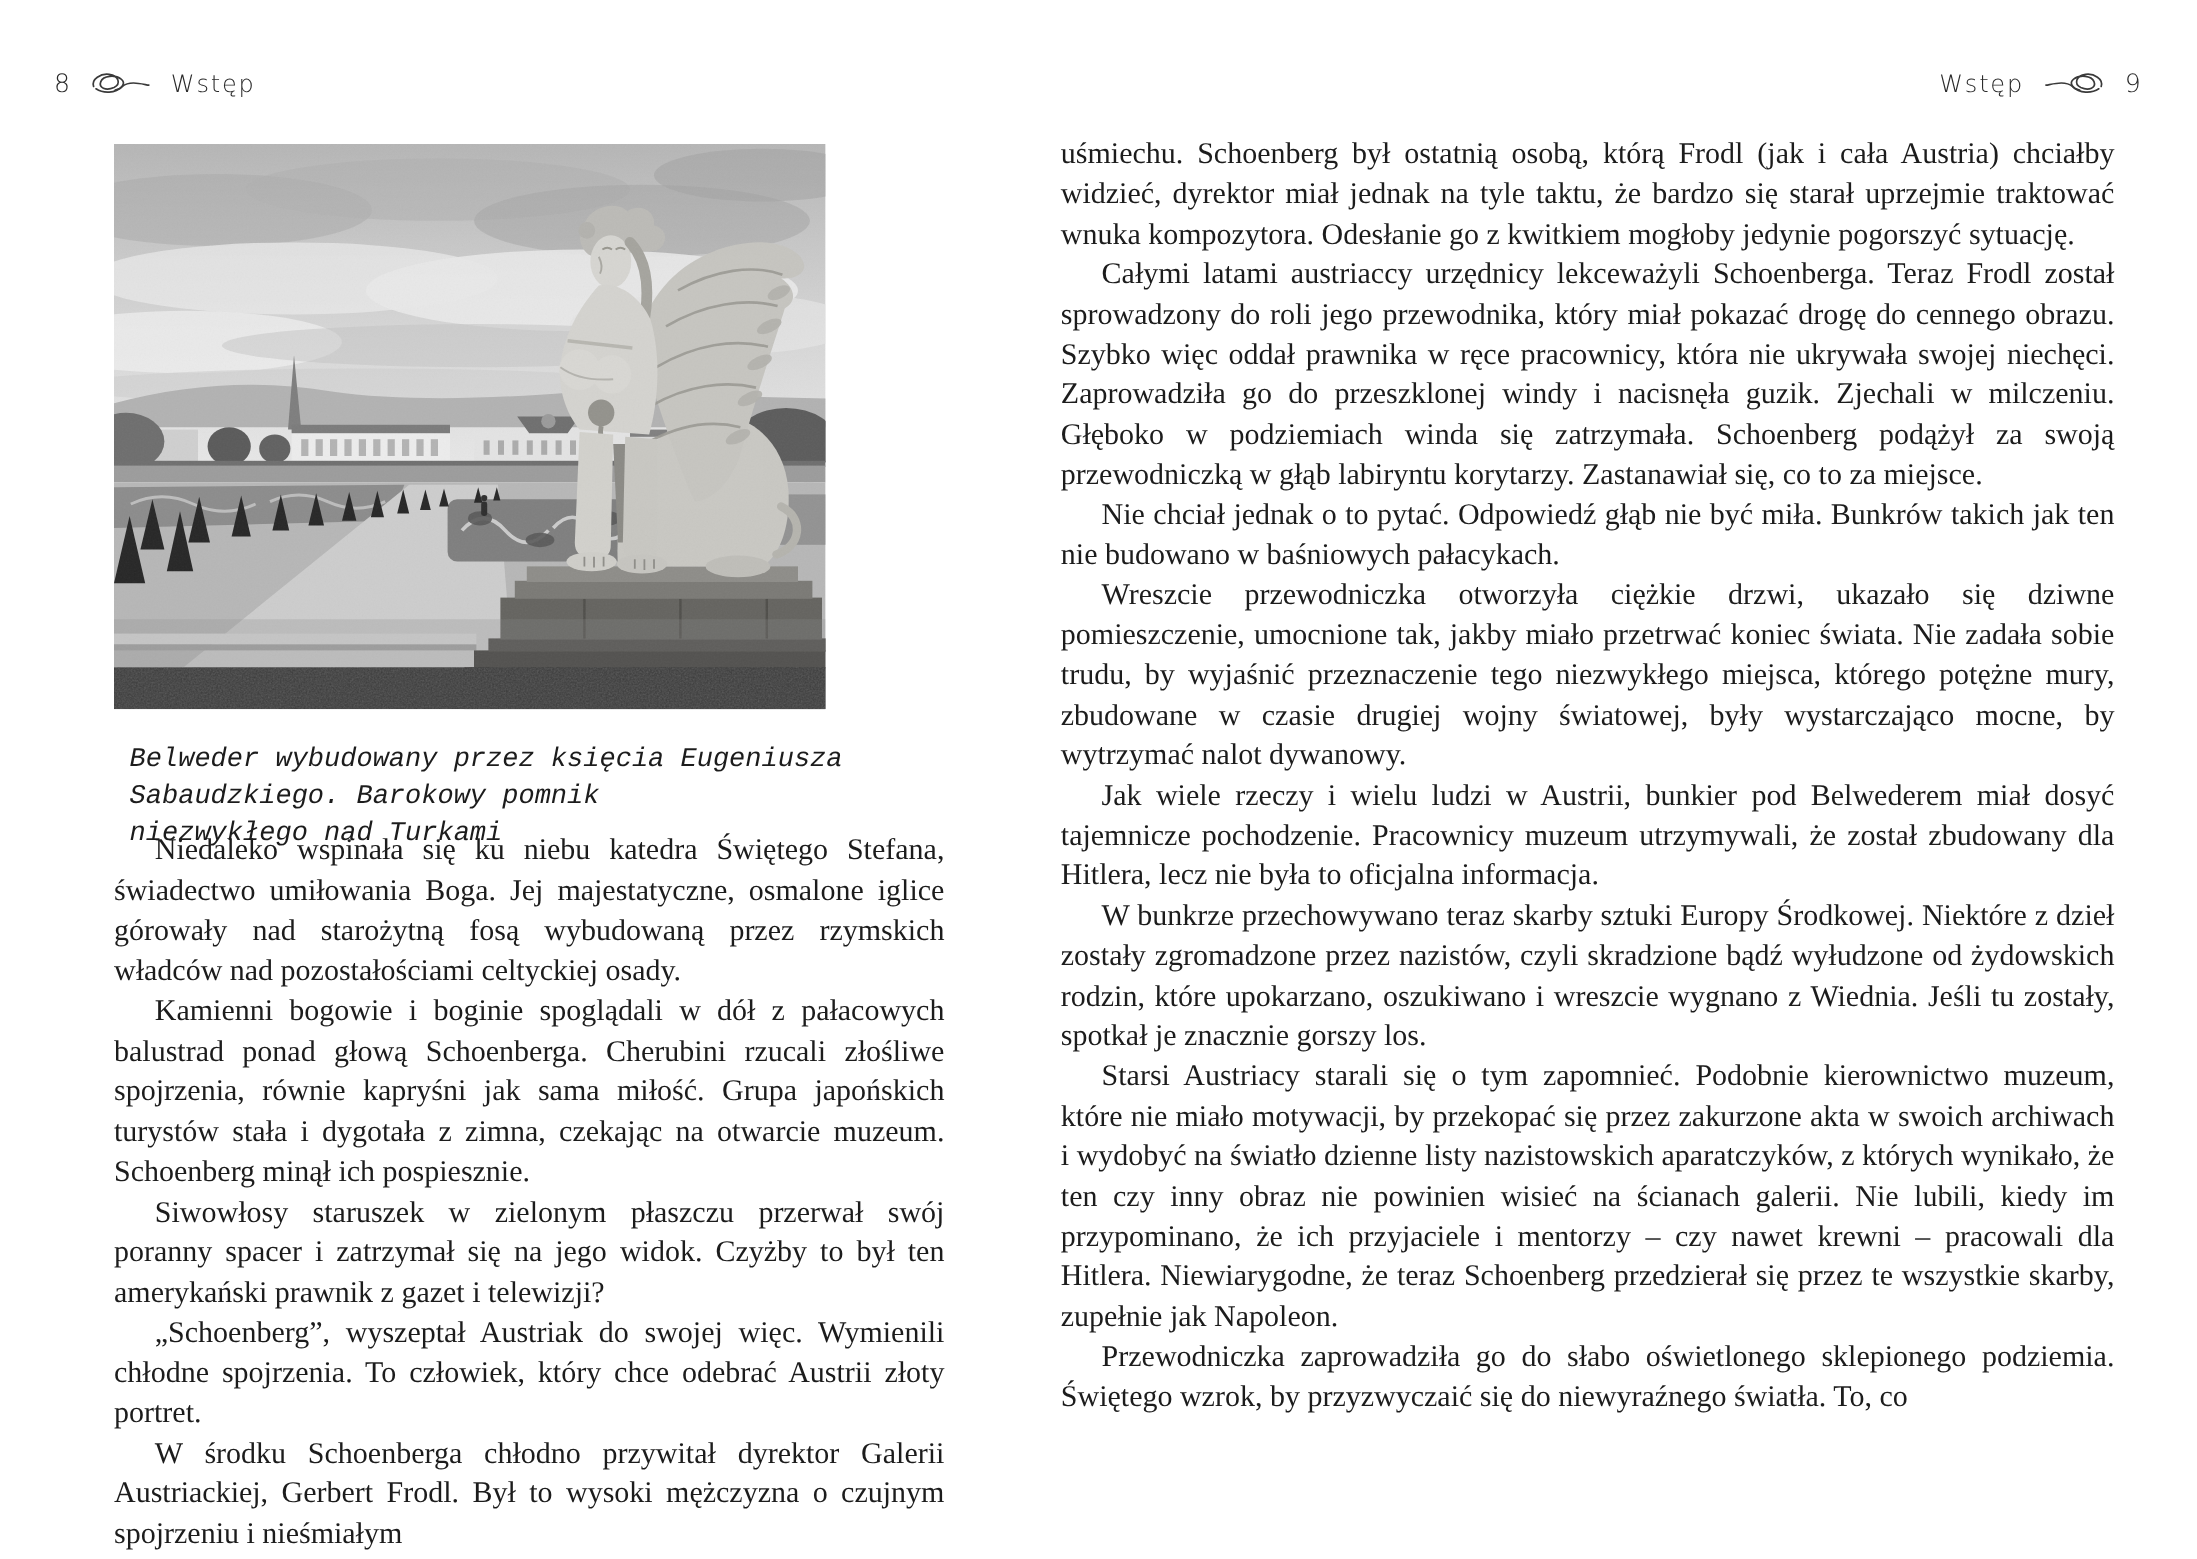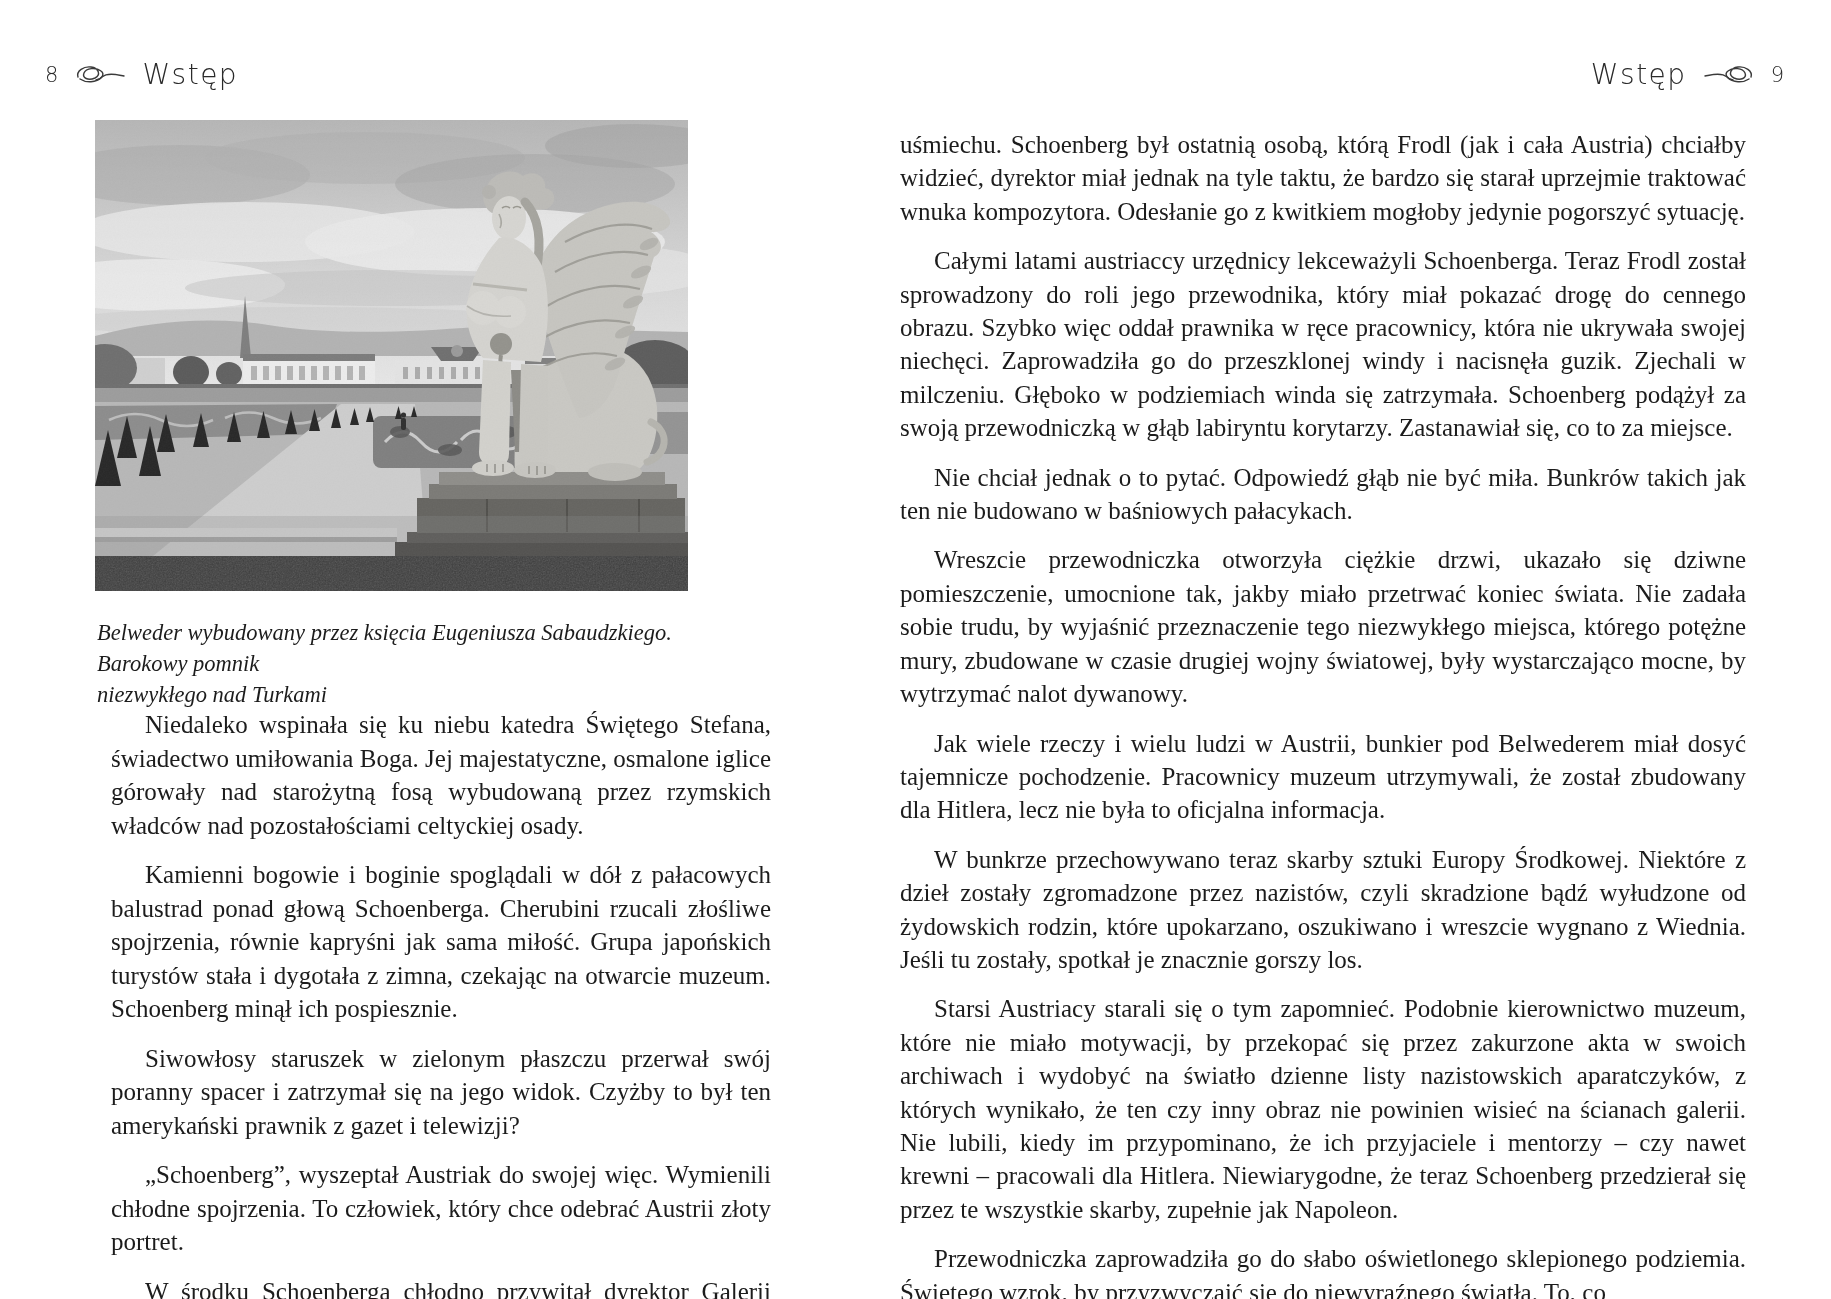--- a/index.html
+++ b/index.html
@@ -2,37 +2,37 @@
 <html lang="pl"><head>
 <meta charset="utf-8">
 <style>
   html,body{margin:0;padding:0;background:#ffffff;}
   body{width:1831px;height:1299px;position:relative;font-family:"Liberation Serif",serif;color:#1f1f1f;overflow:hidden;}
   .spread{position:absolute;inset:0;background:#ffffff;}
 
   
   .running-head{position:absolute;top:58px;display:flex;align-items:center;gap:16px;
     font-family:"DejaVu Sans",sans-serif;font-weight:300;color:#2a2a2a;}
-  .running-head .title{font-size:28px;letter-spacing:1.5px;}
+  .running-head .title{font-size:20px;letter-spacing:1.5px;}
   .running-head .folio{font-size:21px;letter-spacing:0;}
   .head-left{left:45px;}
   .head-right{right:47px;}
   .flourish{width:52px;height:24px;display:block;}
 
   
   .figure{position:absolute;left:95px;top:120px;width:593px;height:471px;}
   .figure svg{display:block;width:593px;height:471px;}
 
   
-  .caption{position:absolute;left:97px;top:617px;width:640px;
-    font-style:italic;font-size:22.5px;line-height:31px;color:#1c1c1c;}
+  .caption{position:absolute;left:108px;top:617px;width:640px;
+    font-style:italic;font-size:22.5px;line-height:31px;color:#1c1c1c;font-family:Liberation Mono, monospace;}
 
   
   .bodycol{position:absolute;text-align:justify;color:#1c1c1c;}
-  .bodycol p{margin:16px;}
+  .bodycol p{margin:0;}
   .bodycol p.indent{text-indent:34px;}
   .col-left{left:95px;top:692px;width:692px;font-size:25px;line-height:33.5px;}
   .col-right{left:884px;top:112px;width:878px;font-size:25px;line-height:33.4px;}
 </style>
 </head>
 <body>
 
 <div class="spread">
 
   <div class="running-head head-left">

